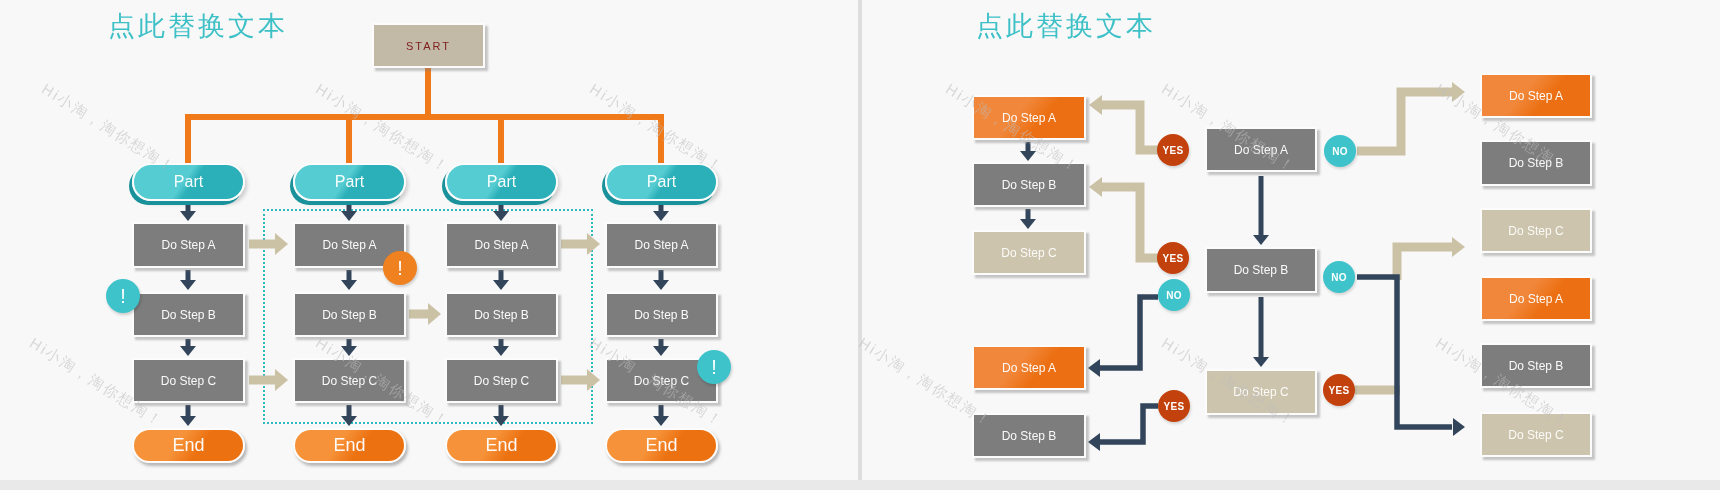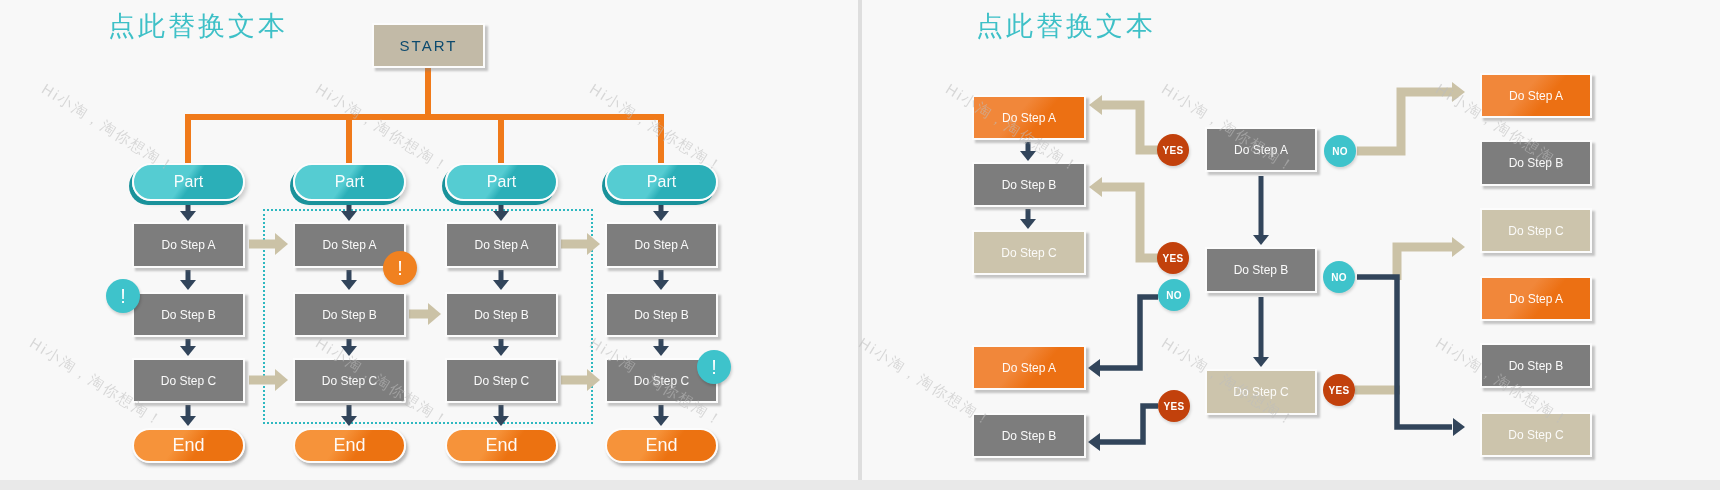--- a/index.html
+++ b/index.html
@@ -19,21 +19,21 @@
   .node{
     position:absolute;box-sizing:border-box;z-index:3;
     display:flex;align-items:center;justify-content:center;
     color:rgba(255,255,255,.96);font-size:12px;
     border:2px solid #fcfcfc;
     box-shadow:3px 3px 2px rgba(125,125,125,.42);
   }
   .v-gray{background:#7d7d7d;}
   .v-orange{background:linear-gradient(130deg,#f1873a 40%,#ec7013 60%);}
   .v-tan{background:#ccc4ac;color:rgba(255,255,255,.92);}
-  .v-start{background:#c2baa7;font-size:15px;letter-spacing:2px;color:#0c4a6e;}
+  .v-start{background:#c2baa7;font-size:11px;letter-spacing:2px;color:#7f1d1d;}
   .pill-teal{
     background:linear-gradient(125deg,#55ccd2 46%,#2bafb8 54%);
     border-radius:22px;font-size:16px;
     box-shadow:-3px 4px 0 #1a929b,2px 3px 4px rgba(0,0,0,.18);
   }
   .pill-orange{
     background:linear-gradient(125deg,#f6933a 40%,#ec7211 60%);
     border-radius:20px;font-size:18px;
     box-shadow:2px 3px 3px rgba(120,120,120,.5);
   }

